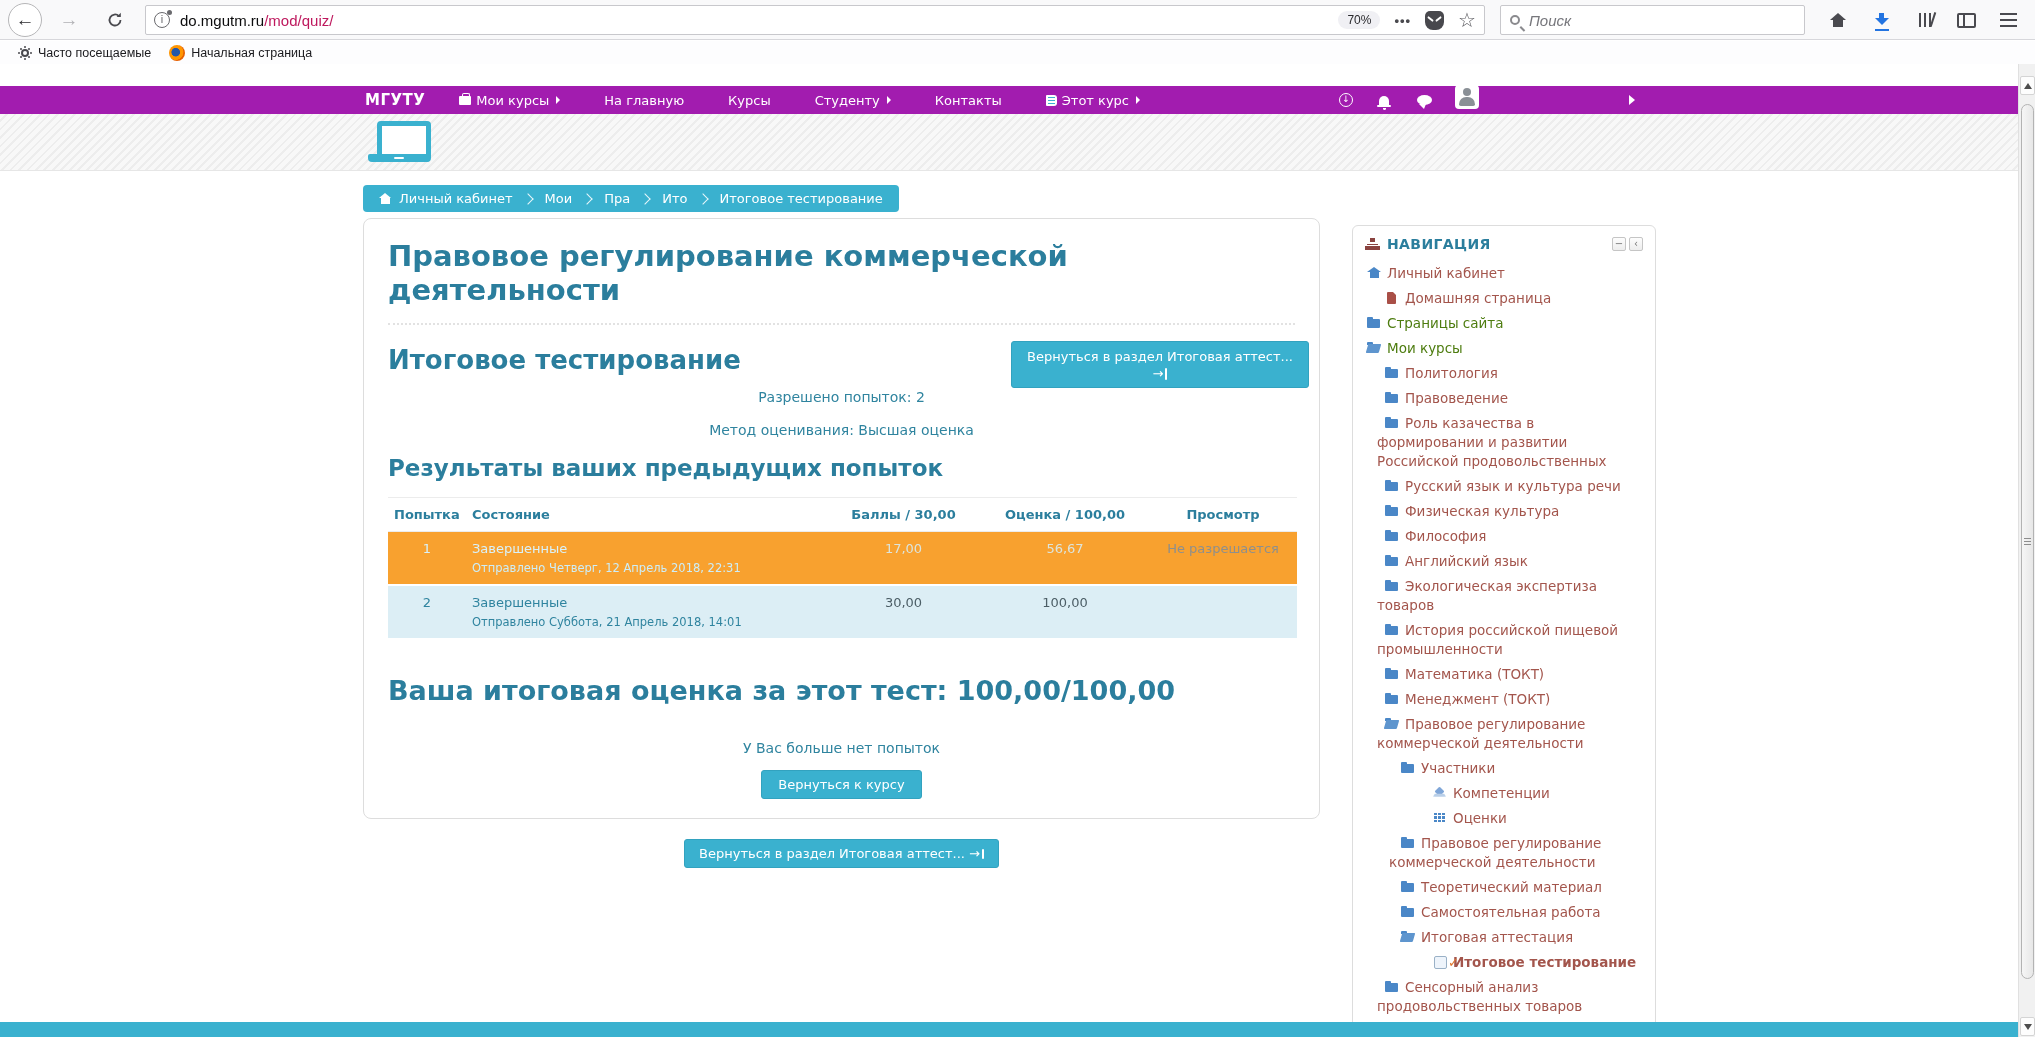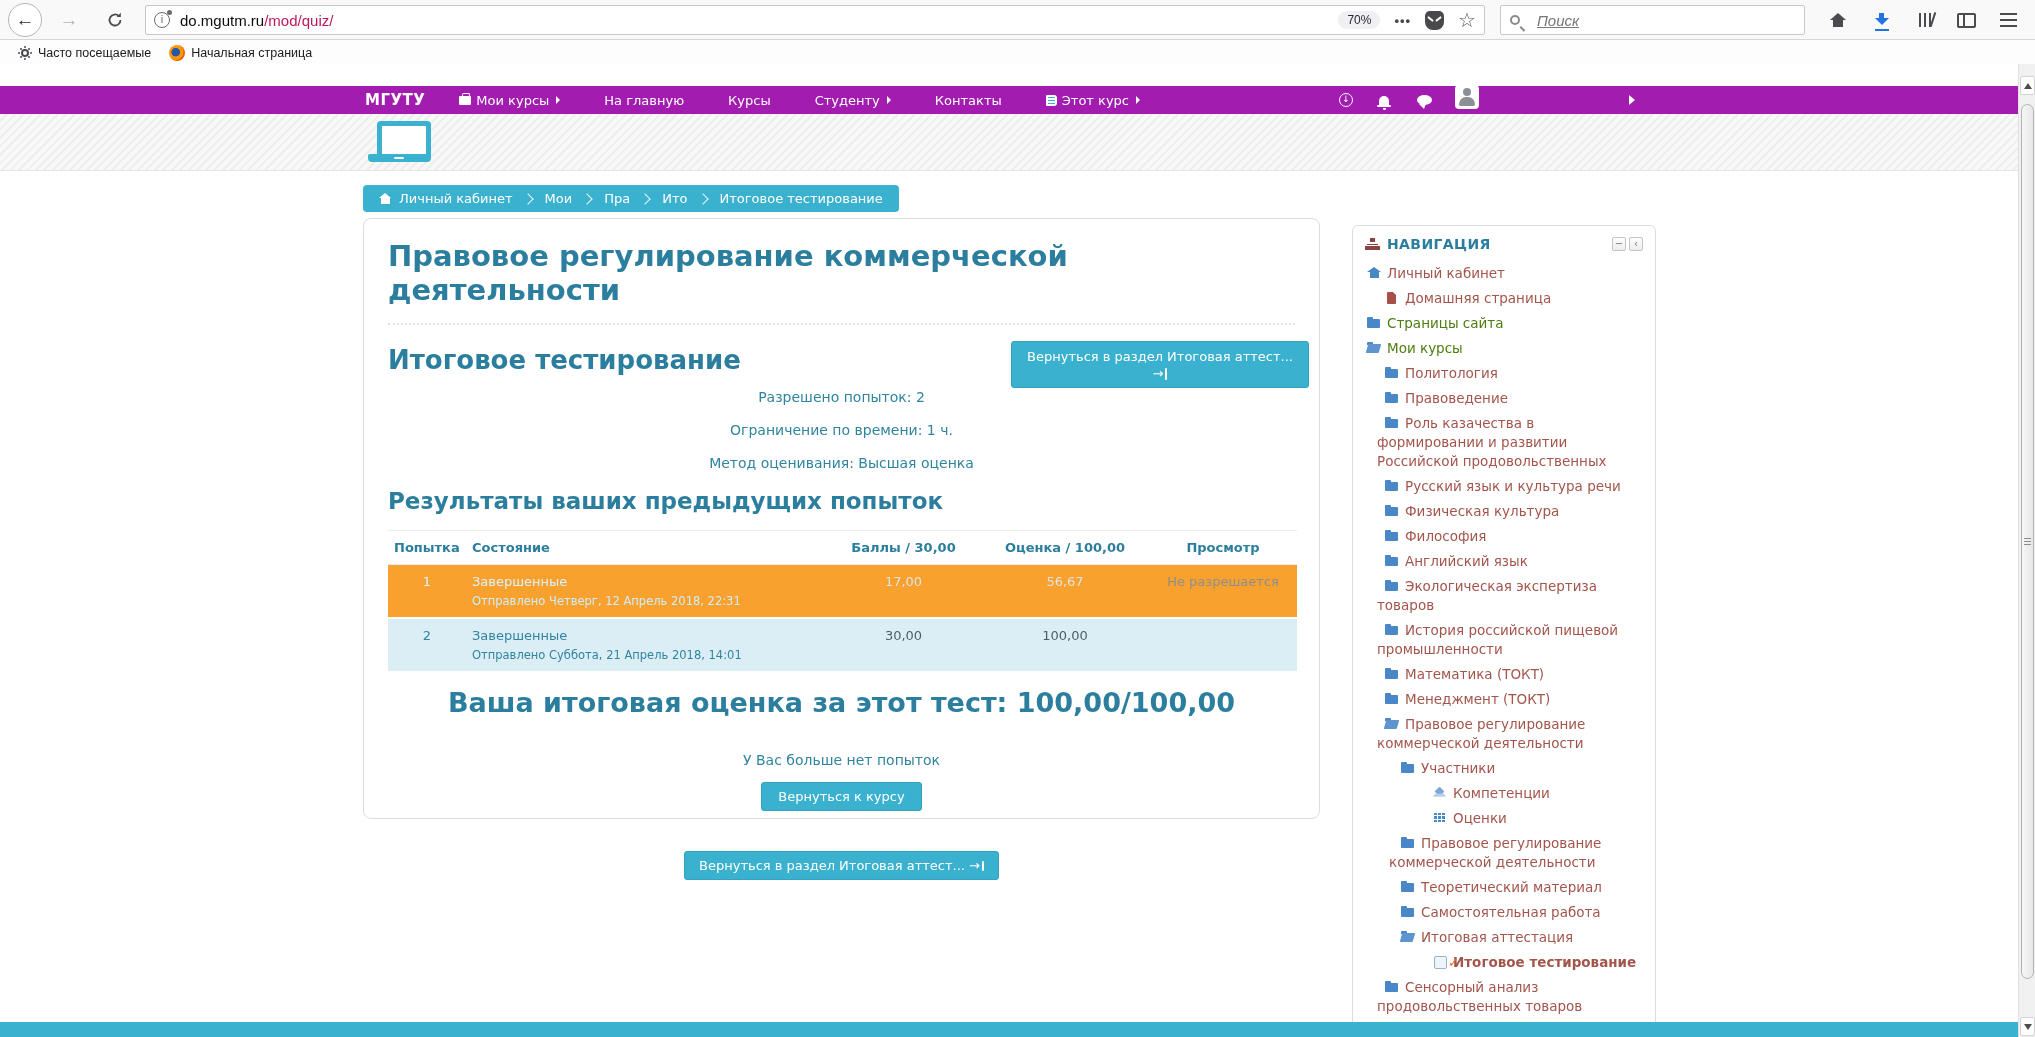--- a/index.html
+++ b/index.html
@@ -22,21 +22,21 @@
   .zoom-pill { background:#f0f0f4; border-radius:10px; padding:2px 9px; font-size:12px; color:#2a2a2e; }
   .dots { font-size:13px; letter-spacing:1px; color:#4a4a4f; font-weight:bold; }
   .pocket { width:19px; height:19px; background:#48484d; border-radius:5px 5px 8px 8px; position:relative; }
   .pocket::before, .pocket::after { content:""; position:absolute; top:7px; width:7px; height:2px; background:#fff; border-radius:1px; }
   .pocket::before { left:2px; transform:rotate(40deg); }
   .pocket::after  { right:2px; transform:rotate(-40deg); }
   .star { font-size:20px; color:#5a5a5f; line-height:18px; }
   .searchbox { position:absolute; left:1500px; top:5px; width:305px; height:30px; background:#fff; border:1px solid #c8c8cc; border-radius:2px; display:flex; align-items:center; padding:0 9px; }
   .mag { width:10px; height:10px; border:2px solid #8a8a8e; border-radius:50%; position:relative; }
   .mag::after { content:""; position:absolute; left:9px; top:9px; width:6px; height:2px; background:#8a8a8e; transform:rotate(45deg); transform-origin:0 0; }
-  .search-ph { margin-left:17px; font-size:15px; font-style:italic; color:#77777c;text-decoration:underline; }
+  .search-ph { margin-left:9px; font-size:15px; font-style:italic; color:#77777c; }
   .tb-ic { position:absolute; top:8px; width:28px; height:24px; display:flex; align-items:center; justify-content:center; }
   .ic-homeh { width:16px; height:14px; position:relative; }
   .ic-homeh::before { content:""; position:absolute; left:0; top:0; border-left:8px solid transparent; border-right:8px solid transparent; border-bottom:7px solid #4a4a4f; }
   .ic-homeh::after { content:""; position:absolute; left:3px; top:7px; width:10px; height:7px; background:#4a4a4f; }
   .ic-dl { width:16px; height:15px; position:relative; }
   .ic-dl::before { content:""; position:absolute; left:5px; top:0; width:5px; height:7px; background:#2374e1; }
   .ic-dl::after { content:""; position:absolute; left:1px; top:5px; border-left:7px solid transparent; border-right:7px solid transparent; border-top:7px solid #2374e1; }
   .ic-dl i { position:absolute; left:1px; bottom:-3px; width:14px; height:2px; background:#2374e1; }
   .ic-lib { width:16px; height:16px; position:relative; }
   .ic-lib::before { content:""; position:absolute; left:1px; top:1px; width:2px; height:14px; background:#4a4a4f; box-shadow:5px 0 0 #4a4a4f, 10px 0 0 #4a4a4f; }
@@ -117,21 +117,21 @@
   .state { font-size:13px; }
   .submitted { font-size:11.5px; margin-top:5px; }
   tr.orange { background:#f8a12f; }
   tr.orange td { color:#d9f2fa; }
   tr.orange .submitted { color:#cdeef8; }
   tr.orange td.c-num { color:rgba(215,240,250,.85); }
   tr.orange td.c-rev { color:#8d8f8d; }
   tr.blue { background:#dceef5; border-top:2px solid #fff; }
   tr.blue td { color:#2f849f; }
   tr.blue td.c-num { color:#4c5e66; }
-  .final-grade { text-align:center; color:#2b7e9d; font-size:27px; font-weight:bold; margin-top:16px; }
+  .final-grade { text-align:left; color:#2b7e9d; font-size:27px; font-weight:bold; margin-top:37px; }
   .no-attempts { text-align:center; color:#2f849f; font-size:14px; margin-top:34px; }
   .btn-course { display:block; margin:14px auto 0; padding:6px 16px; }
   .btn-bottom { display:block; margin:40px auto 0; padding:6px 14px; }
 
   
   .watermark { position:absolute; left:886px; top:500px; width:272px; height:47px; background:rgba(101,135,161,.8); border:1px solid #8f8f8f; border-radius:8px; box-shadow:4px 5px 9px rgba(50,50,50,.5); display:flex; align-items:center; justify-content:center; z-index:20; font-weight:bold; font-size:35px; letter-spacing:1px; color:#f7e6c4; text-shadow:1px 2px 2px rgba(90,90,90,.6); }
   .watermark .suffix { color:#eba390; }
 
   
   .sideblock { position:absolute; left:1352px; top:225px; width:304px; background:#fff; border:1px solid #ddd; border-radius:6px; padding:10px 12px 18px; }
@@ -331,21 +331,20 @@
     <hr class="dotted">
     <div class="h2row">
       <div class="h2">Итоговое тестирование</div>
       <button class="btn btn-top">
         <span>Вернуться в раздел Итоговая аттест...</span><br>
         <i class="signin-ic"></i>
       </button>
     </div>
     <div class="quiz-info">
       <div>Разрешено попыток: 2</div>
-      <div>Ограничение по времени: 1 ч.</div>
       <div>Метод оценивания: Высшая оценка</div>
     </div>
     <div class="h3">Результаты ваших предыдущих попыток</div>
     <table class="results">
       <colgroup>
           <col class="c1">
           <col class="c2">
           <col class="c3">
           <col class="c4">
           <col class="c5">

